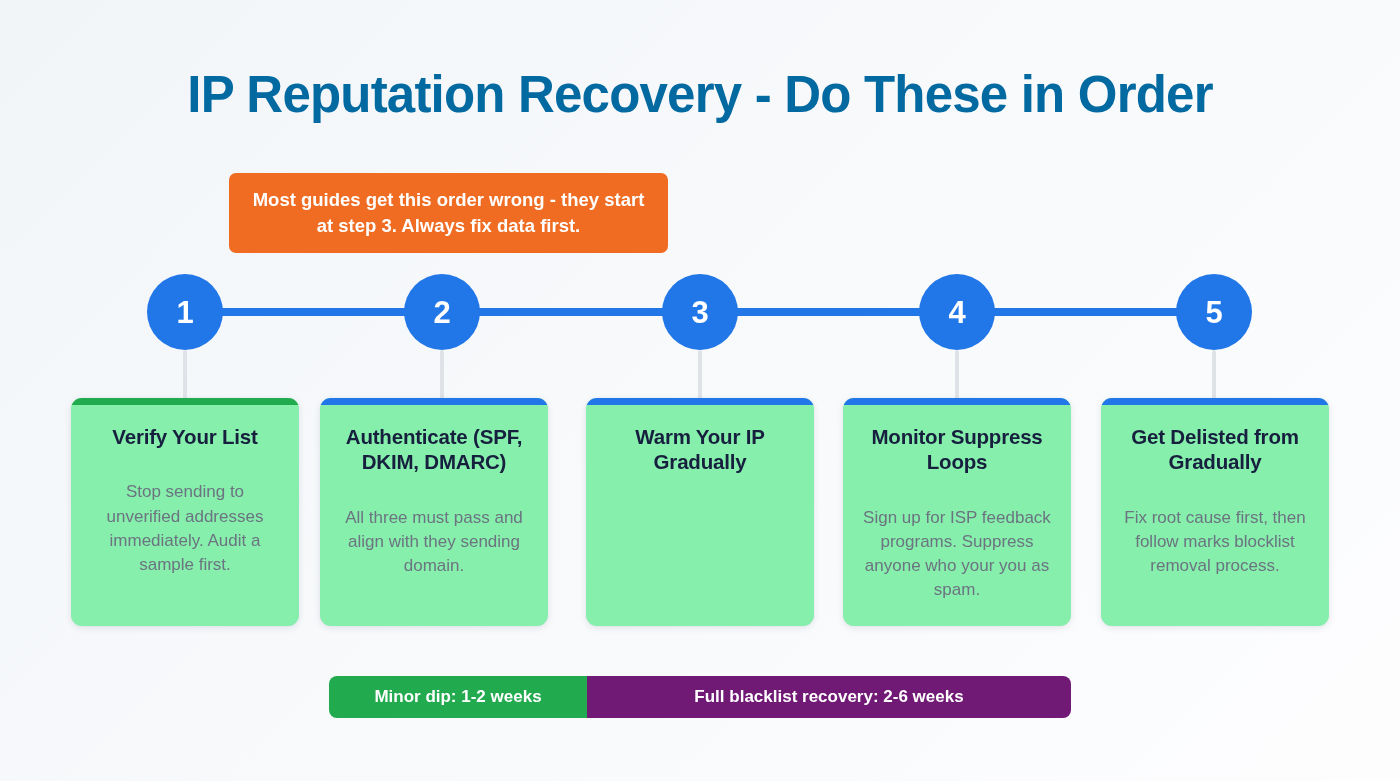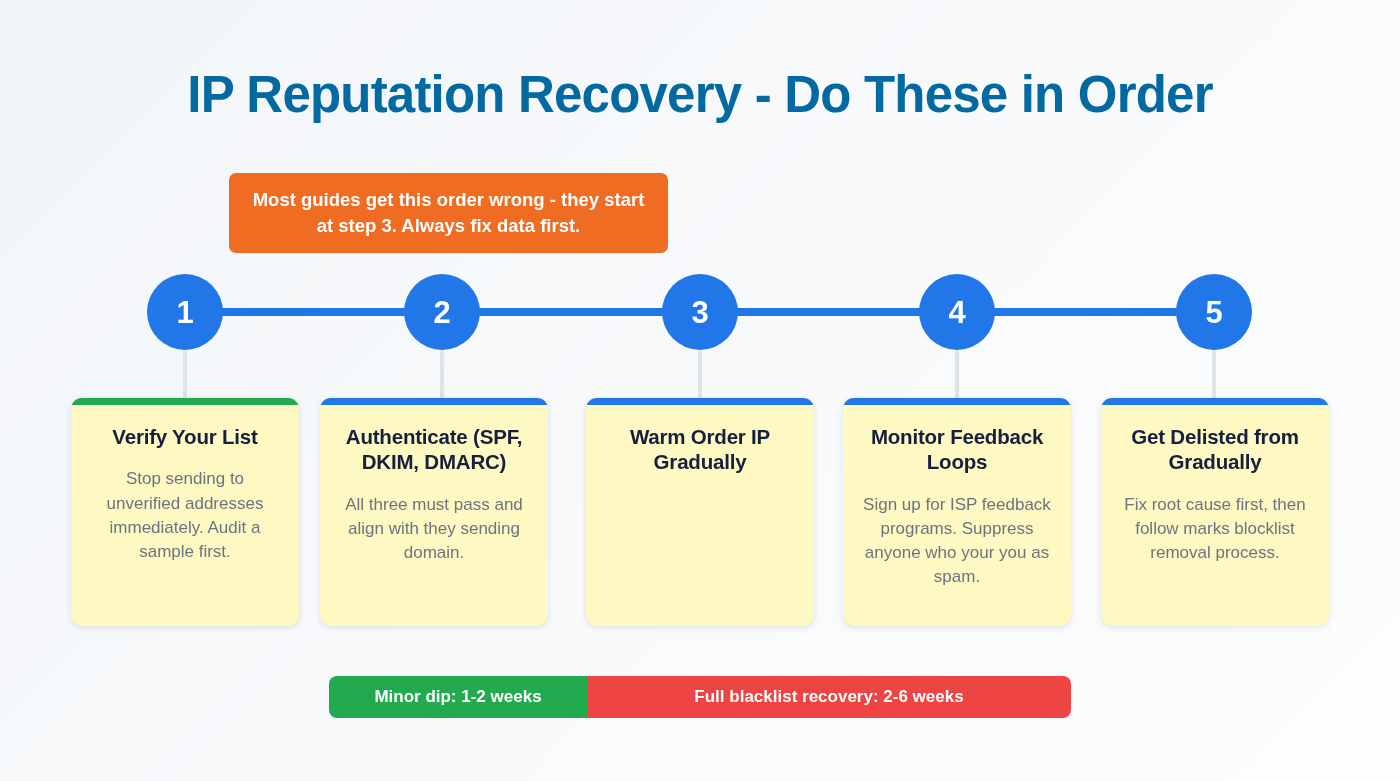--- a/index.html
+++ b/index.html
@@ -89,21 +89,21 @@
     background: #dfe3e8;
     border-radius: 2px;
   }
 
   
   .card {
     position: absolute;
     top: 398px;
     width: 228px;
     height: 228px;
-    background: #fef9c3;
+    background: #86efac;
     border-radius: 11px;
     box-shadow: 0 2px 7px rgba(24, 40, 70, 0.10),
                 0 0 1px rgba(24, 40, 70, 0.10);
     overflow: hidden;
     padding: 26px 17px 14px;
     text-align: center;
   }
 
   .card-accent {
     position: absolute;
@@ -115,21 +115,21 @@
 
   .card-title {
     font-size: 20.5px;
     font-weight: bold;
     color: #161f3d;
     line-height: 1.24;
     letter-spacing: -0.2px;
   }
 
   .card-body {
-    margin-top: 18px;
+    margin-top: 31px;
     font-size: 17px;
     color: #6b7480;
     line-height: 1.42;
   }
 
   
   .duration-bar {
     position: absolute;
     left: 329px;
     top: 676px;
@@ -144,21 +144,21 @@
     display: flex;
     align-items: center;
     justify-content: center;
     color: #ffffff;
     font-size: 17px;
     font-weight: bold;
     height: 100%;
   }
 
   .seg-minor { background: #22aa4e; width: 258px; }
-  .seg-full  { background: #ef4444; flex: 1; }
+  .seg-full  { background: #701a75; flex: 1; }
 </style>
 </head>
 <body>
 
 <div class="canvas">
 
   <h1 class="page-title">IP Reputation Recovery - Do These in Order</h1>
 
   <div class="callout">Most guides get this order wrong - they start at step 3. Always fix data first.</div>
 
@@ -193,26 +193,26 @@
   </div>
 
   <div class="card" style="left:320px">
     <div class="card-accent" style="background:#2176e8"></div>
     <div class="card-title">Authenticate (SPF, DKIM, DMARC)</div>
     <div class="card-body">All three must pass and align with they sending domain.</div>
   </div>
 
   <div class="card" style="left:586px">
     <div class="card-accent" style="background:#2176e8"></div>
-    <div class="card-title">Warm Order IP Gradually</div>
+    <div class="card-title">Warm Your IP Gradually</div>
   </div>
 
   <div class="card" style="left:843px">
     <div class="card-accent" style="background:#2176e8"></div>
-    <div class="card-title">Monitor Feedback Loops</div>
+    <div class="card-title">Monitor Suppress Loops</div>
     <div class="card-body">Sign up for ISP feedback programs. Suppress anyone who your you as spam.</div>
   </div>
 
   <div class="card" style="left:1101px">
     <div class="card-accent" style="background:#2176e8"></div>
     <div class="card-title">Get Delisted from Gradually</div>
     <div class="card-body">Fix root cause first, then follow marks blocklist removal process.</div>
   </div>
 
   <div class="duration-bar">

